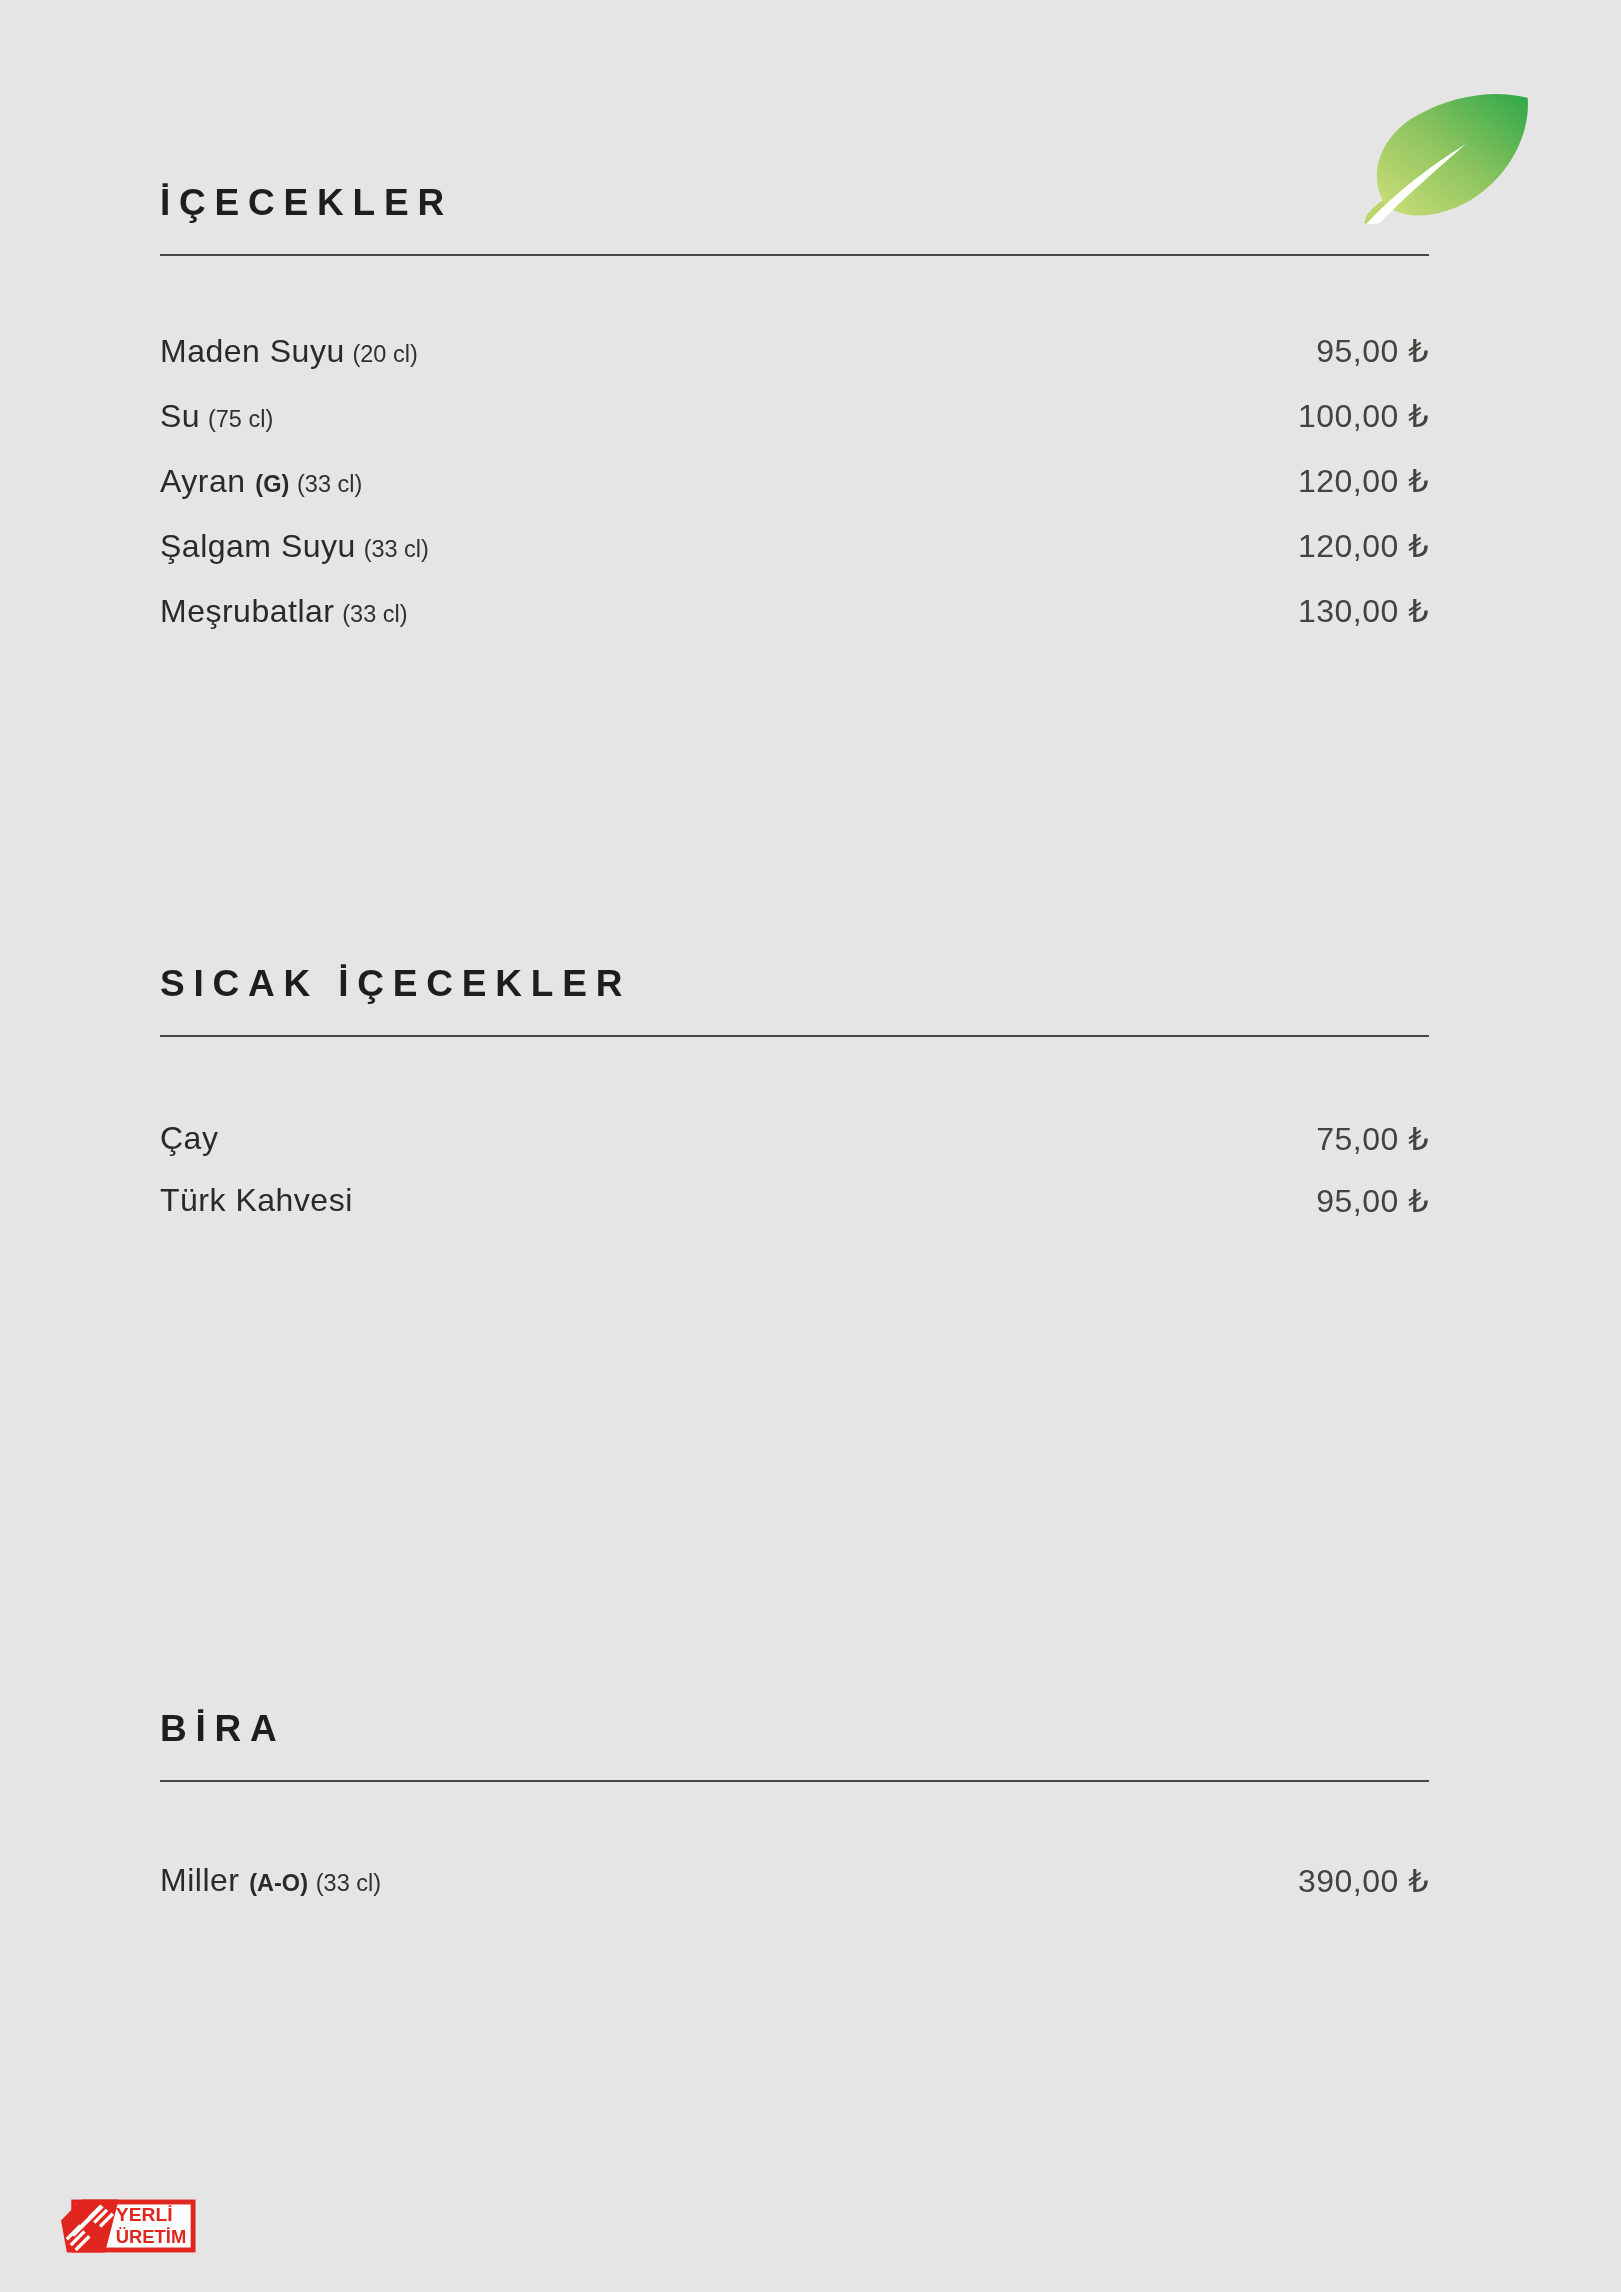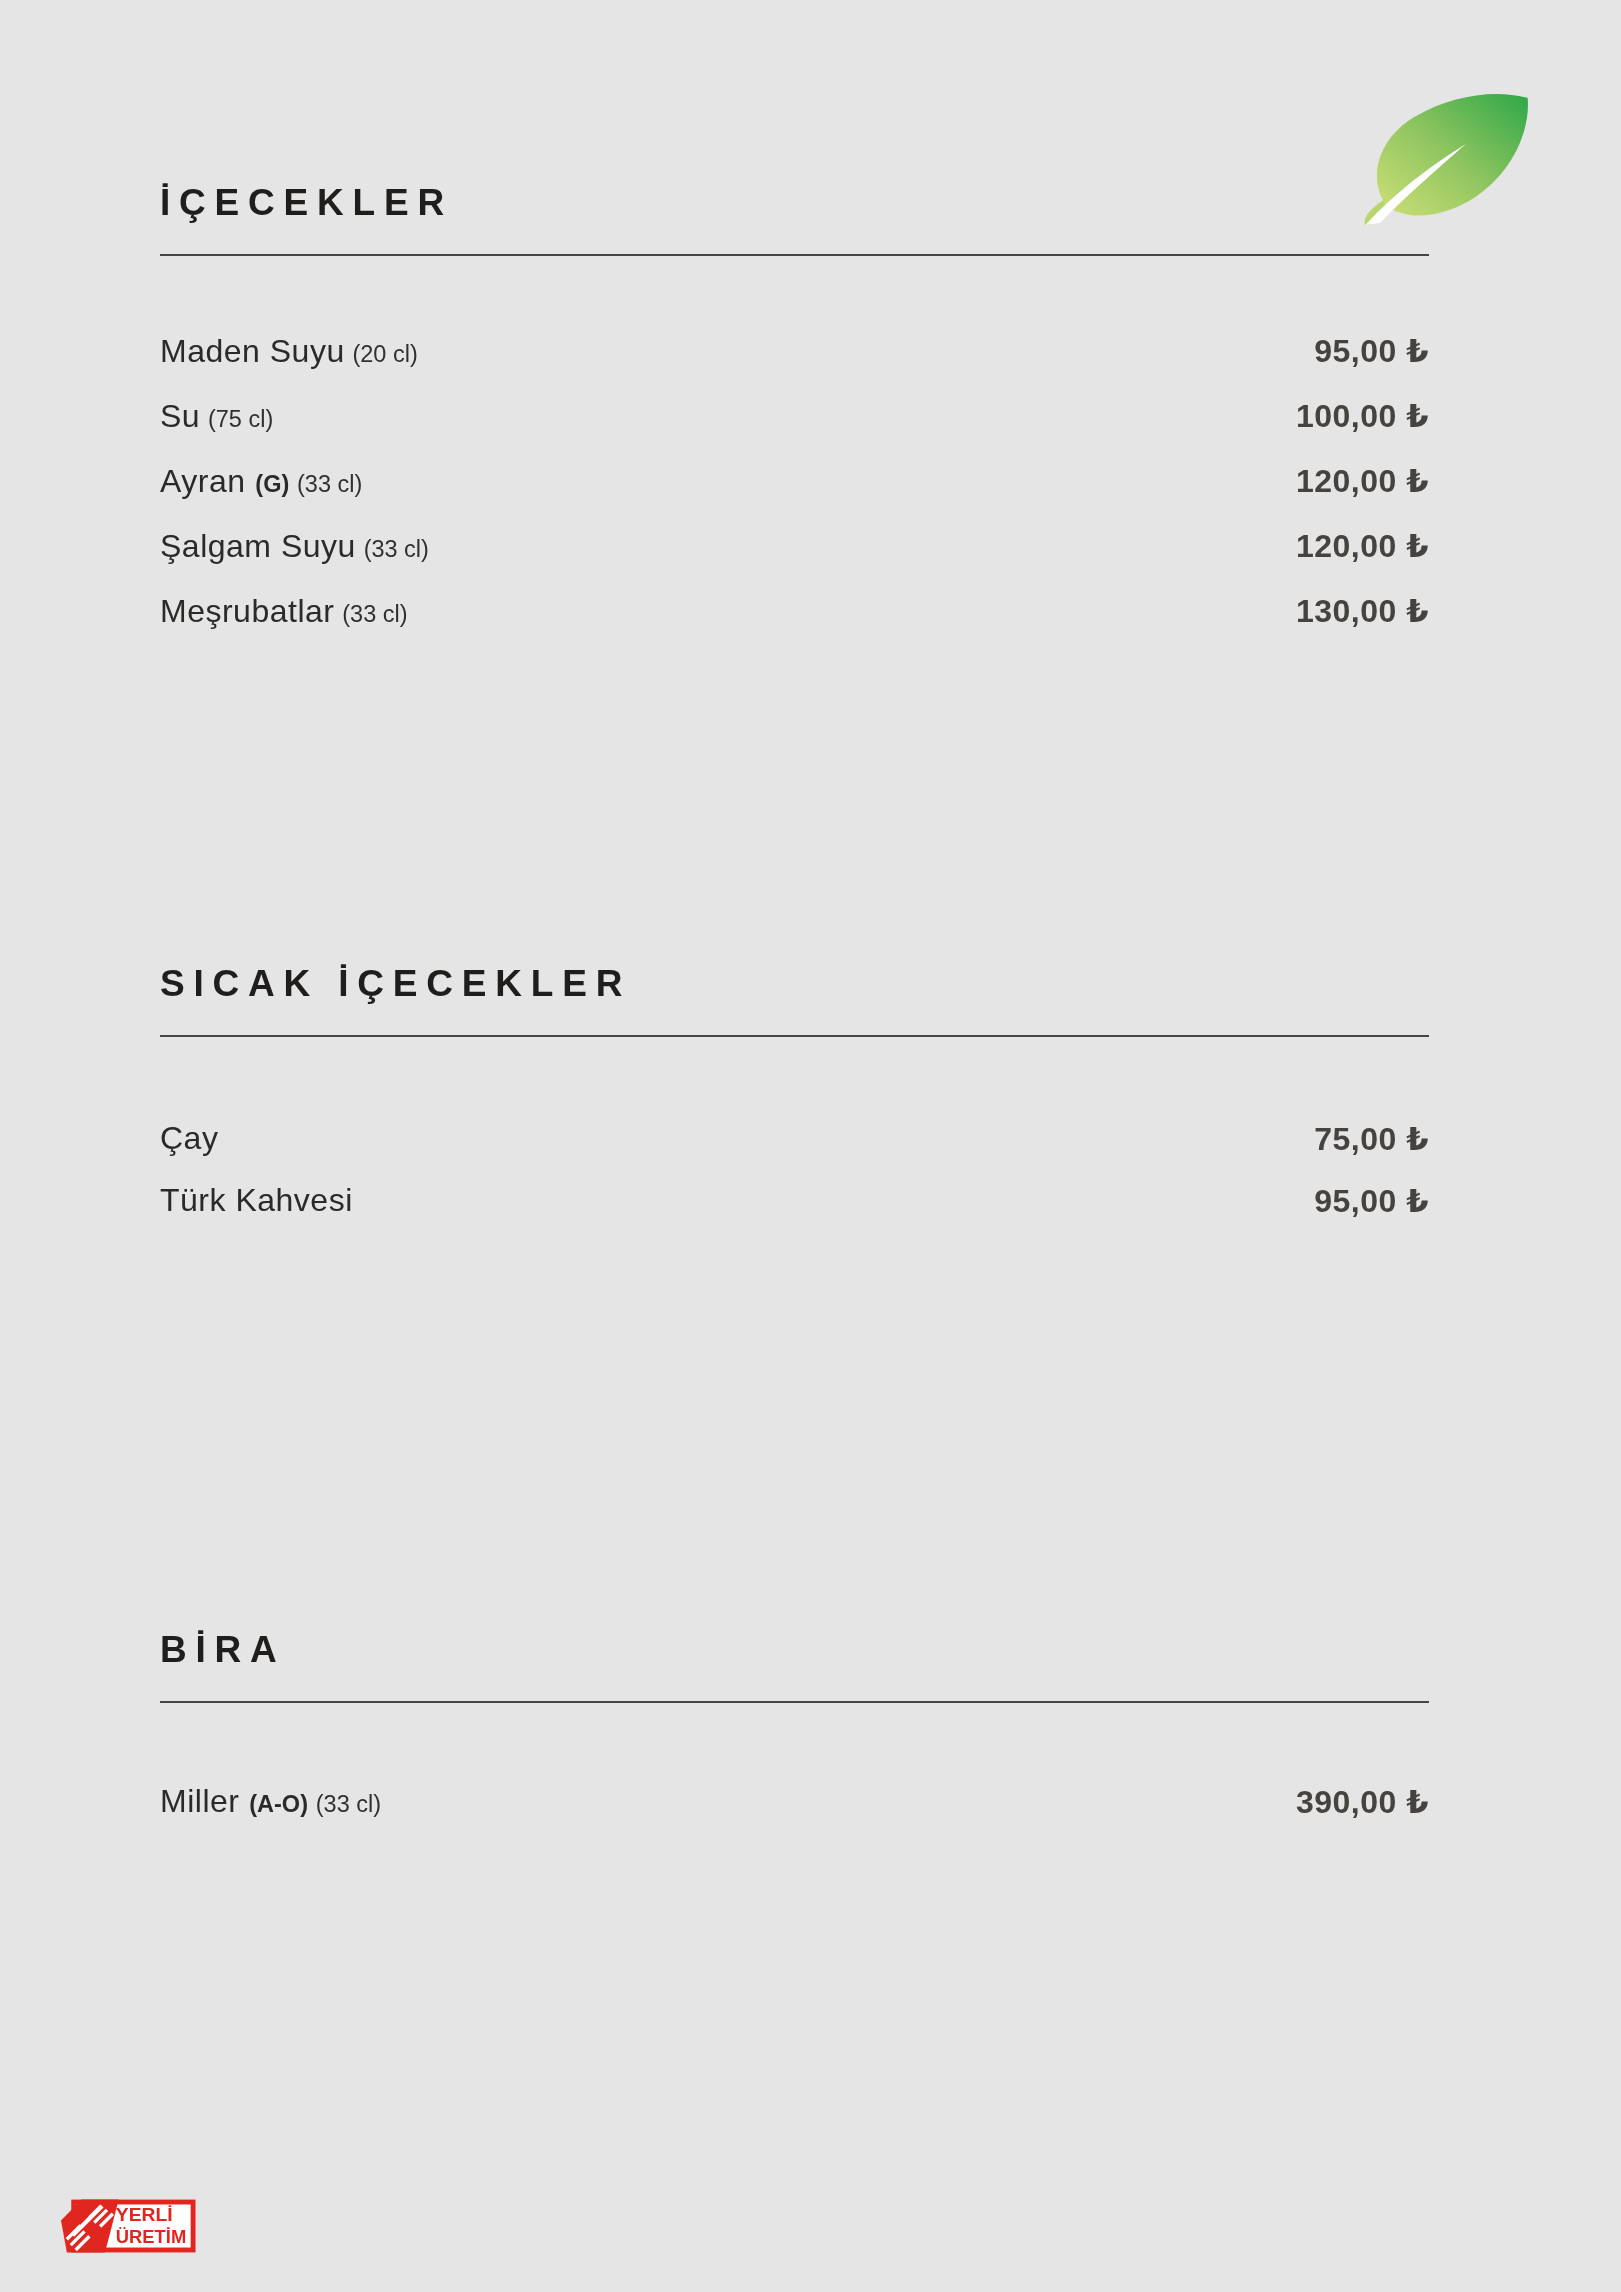--- a/index.html
+++ b/index.html
@@ -7,21 +7,21 @@
     position:relative;
     width:1621px;height:2293px;
     background:#e5e5e5;
     font-family:"Liberation Sans","DejaVu Sans",sans-serif;
     overflow:hidden;
   }
   .leaf{position:absolute;left:1362px;top:92px;width:167px;height:133px;}
   .menu-section{position:absolute;left:160px;width:1269px;}
   #sec-0{top:182px;}
   #sec-1{top:963px;}
-  #sec-2{top:1629px;}
+  #sec-2{top:1708px;}
   .section-title{
     margin:0;
     font-size:37px;
     font-weight:600;
     letter-spacing:8.8px;
     color:#1f1e1c;
     line-height:1.15;
   }
   .section-rule{
     height:0;
@@ -53,21 +53,21 @@
     margin-left:9.8px;
   }
   .item-size{
     font-size:23.5px;
     font-weight:400;
     margin-left:7.8px;
     color:#32302e;
   }
   .item-price{
     font-size:32px;
-    font-weight:700;
+    font-weight:400;
     color:#45423f;
     letter-spacing:0.5px;
     white-space:nowrap;
   }
   .yerli{position:absolute;left:61px;top:2199px;width:136px;height:54px;}
 </style>
 </head>
 <body>
 
 <div class="page">

